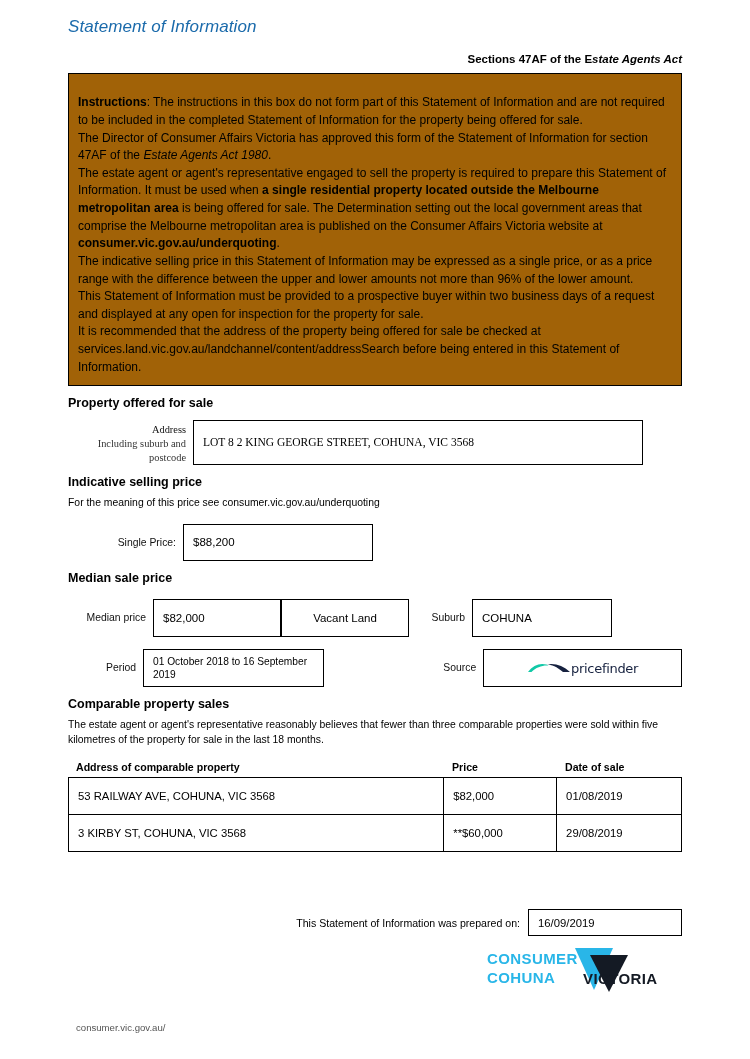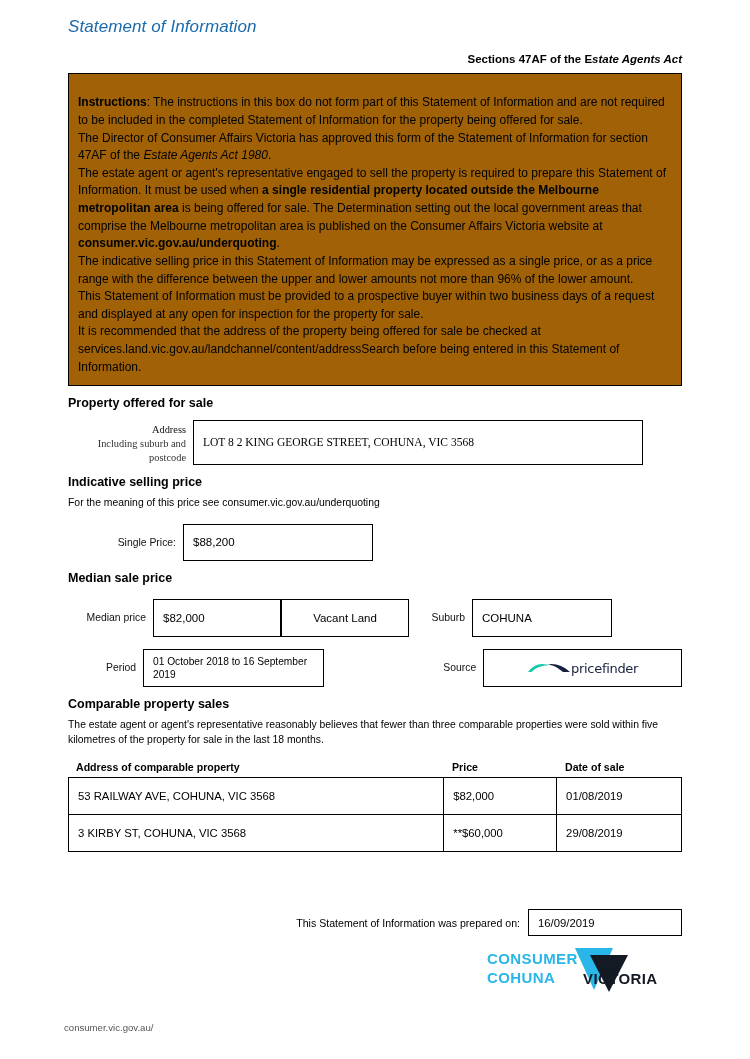--- a/index.html
+++ b/index.html
@@ -183,21 +183,21 @@
     font-size: 15px;
     font-weight: 700;
     color: #141a24;
     letter-spacing: 0.4px;
   }
   .cav-mark { position: absolute; left: 86px; top: 0px; width: 56px; height: 46px; }
 
   
   .foot-url {
     position: absolute;
-    left: 64px;
+    left: 76px;
     bottom: 26px;
     font-size: 9.6px;
     color: #555;
   }
 </style>
 </head>
 <body>
 
 <div class="page">
 

